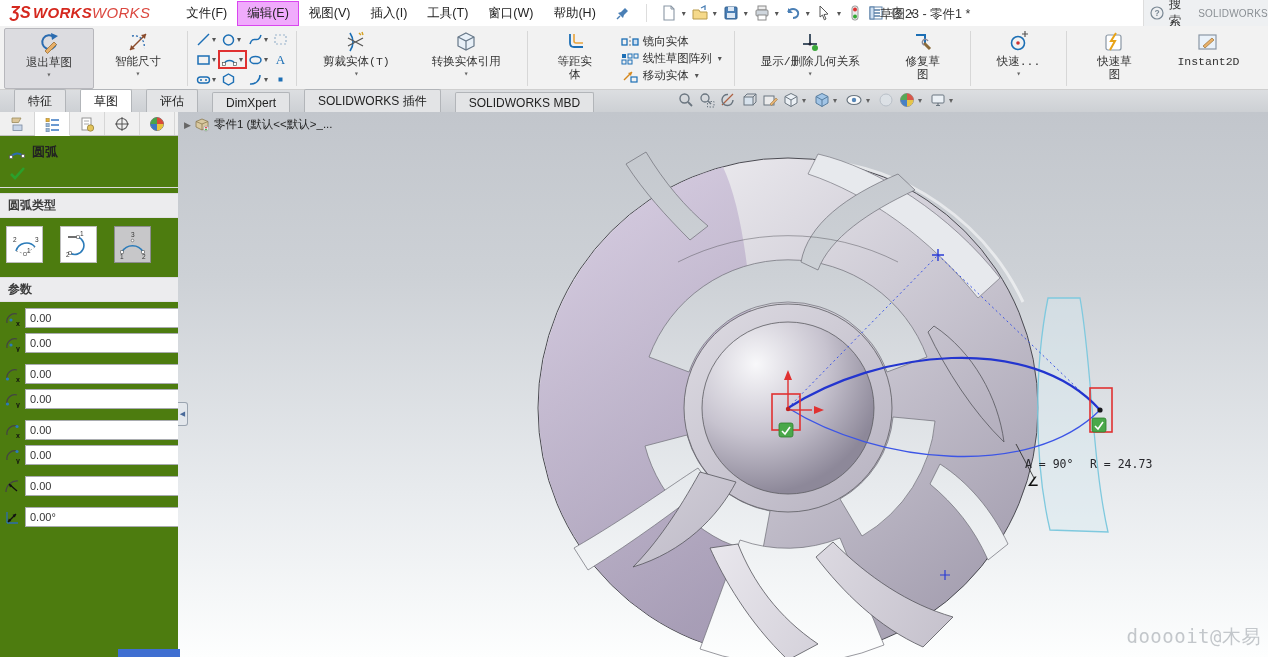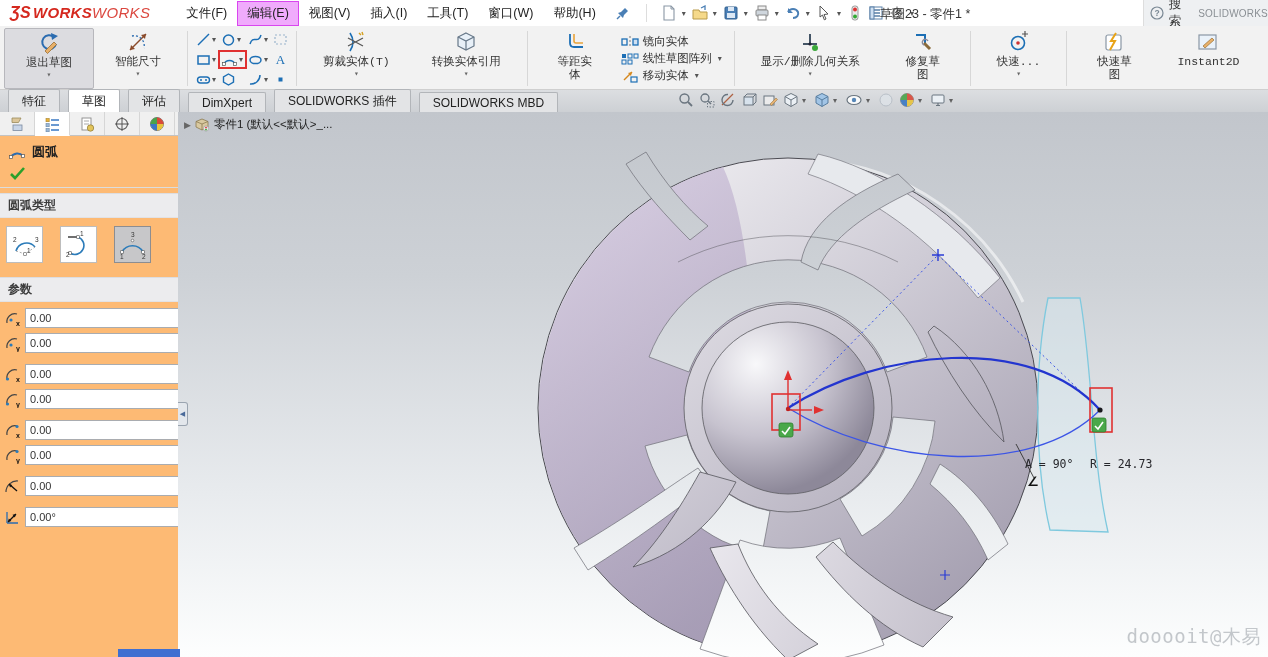--- a/index.html
+++ b/index.html
@@ -40,26 +40,26 @@
   .sgrid{display:grid;grid-template-columns:repeat(4,auto);grid-auto-rows:20px;column-gap:2px;align-items:center;margin:1px 2px;}
   .sgi{display:flex;align-items:center;padding:0 1px;}
   .sgi .caret{margin:0 1px;}
   .redbox{outline:2px solid #e03131;outline-offset:0px;}
   .rcol{display:flex;flex-direction:column;justify-content:center;gap:2px;padding:0 4px;}
   .rrow{display:flex;align-items:center;gap:4px;font-size:11.5px;color:#333;white-space:nowrap;}
   
   .tabbar{left:0;top:90px;width:1268px;height:22px;background:linear-gradient(#dcdee1,#cdd0d4);
           display:flex;align-items:flex-end;}
   .tab{padding:3px 13px 2px;font-size:12px;color:#222;background:#e3e4e6;border:1px solid #b2b5b9;
-       border-bottom:none;border-radius:2px 2px 0 0;margin-left:8px;cursor:default;white-space:nowrap;}
+       border-bottom:none;border-radius:2px 2px 0 0;margin-left:14px;cursor:default;white-space:nowrap;}
   .tab.active{background:#fff;}
   .hud{position:absolute;left:678px;top:92px;display:flex;align-items:center;gap:5px;}
   .hudi{display:flex;align-items:center;gap:1px;opacity:.9;}
   
-  .leftpanel{left:0;top:112px;width:206px;height:545px;background:#fdba74;border-right:1px solid #b4b4b4;box-sizing:border-box;}
+  .leftpanel{left:0;top:112px;width:206px;height:545px;background:#4d7c0f;border-right:1px solid #b4b4b4;box-sizing:border-box;}
   .pmtabs{height:23px;display:flex;border-bottom:1px solid #c3c3c3;background:#f0f0f0;}
   .pmtab{width:34px;display:flex;align-items:center;justify-content:center;border-right:1px solid #d6d6d6;}
   .pmtab.active{background:#fff;border-bottom:1px solid #fff;margin-bottom:-1px;}
   .pmhead{display:flex;align-items:center;gap:6px;padding:7px 8px 2px;}
   .pmtitle{font-weight:bold;font-size:13px;color:#222;}
   .pmhelp{margin-left:auto;}
   .pmok{padding:3px 9px 6px;border-bottom:1px solid #dcdcdc;}
   .section{margin-top:5px;background:#ececee;border-top:1px solid #dddde0;border-bottom:1px solid #e2e2e5;
            padding:3px 8px;font-weight:bold;font-size:12px;color:#3c3c3c;display:flex;align-items:center;}
   .section .chev{margin-left:auto;color:#888;font-size:9px;}

